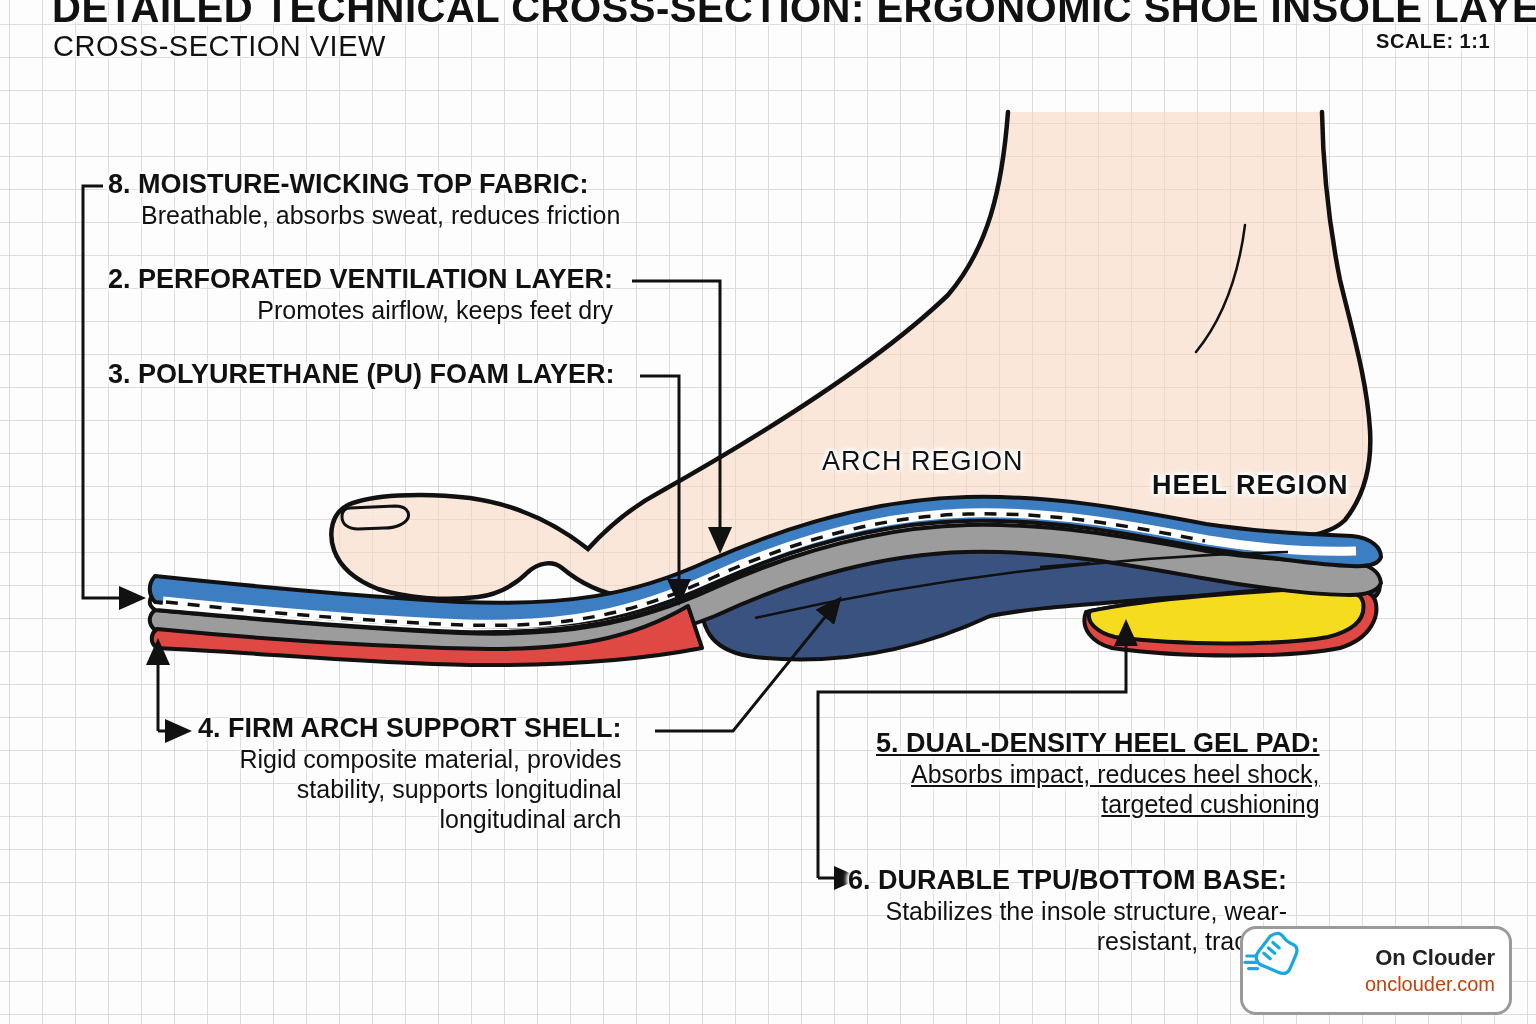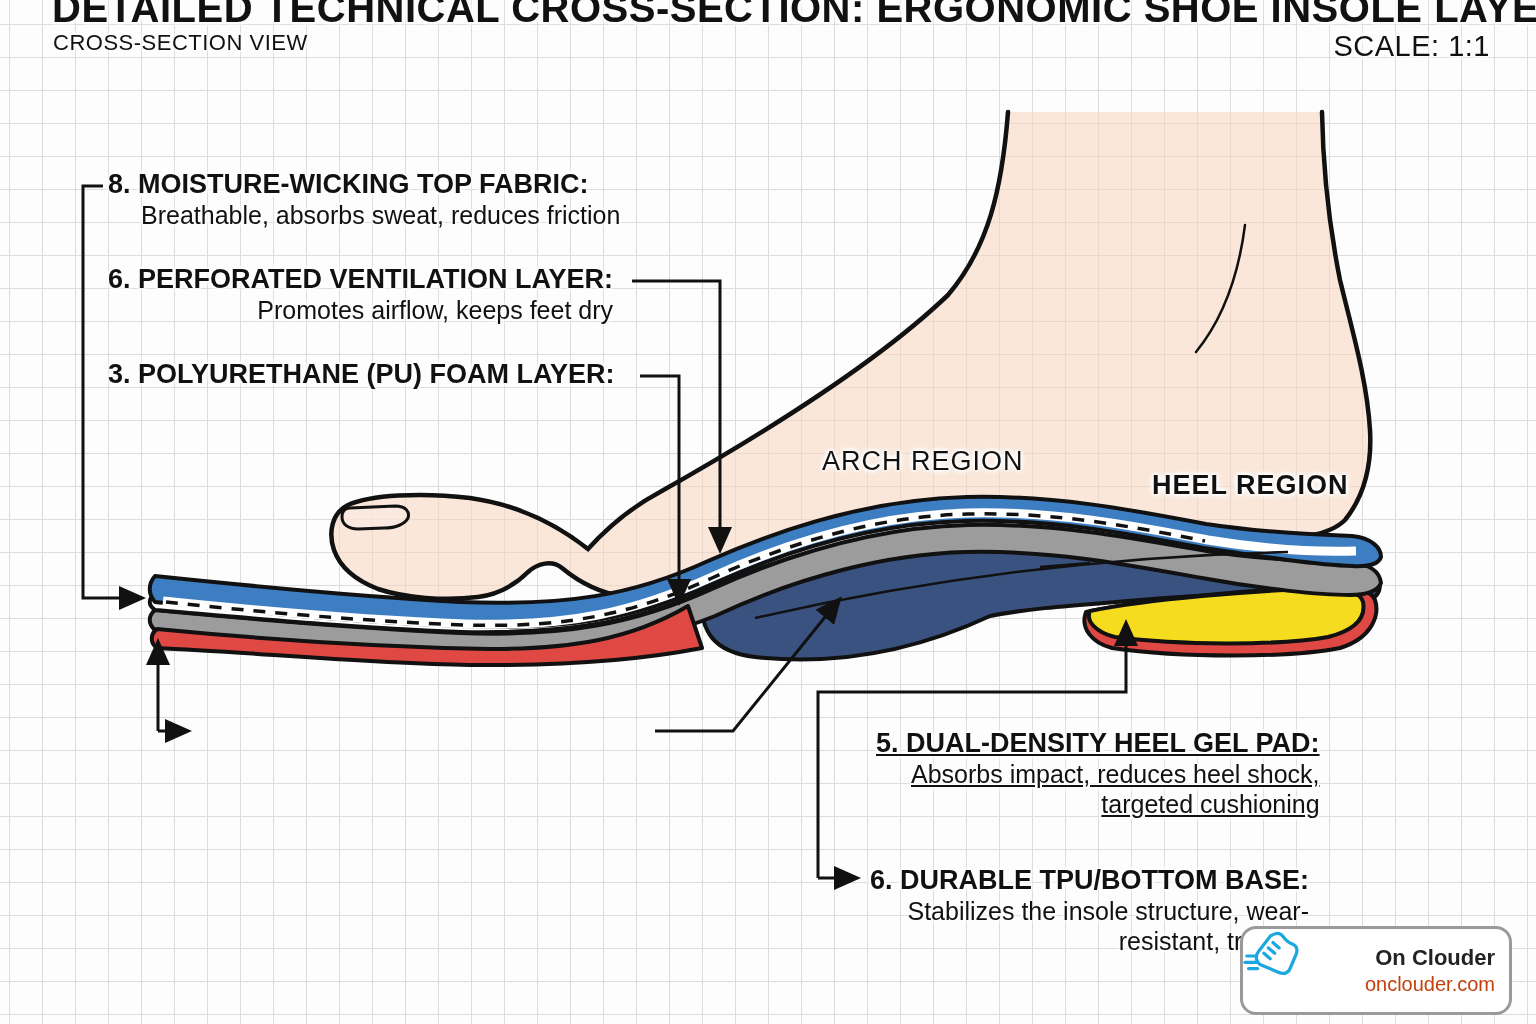--- a/index.html
+++ b/index.html
@@ -12,22 +12,22 @@
     background-size:33px 33px;
     background-position:9px 24px;
     font-family:"Liberation Sans","DejaVu Sans",sans-serif;
     color:#111;
   }
   .halo{text-shadow:0 0 4px #fff,0 0 4px #fff,0 0 5px #fff,0 0 6px #fff,0 0 7px #fff;}
   #title{
     position:absolute;left:52px;top:-14px;font-size:40px;font-weight:700;
     letter-spacing:.5px;white-space:nowrap;
   }
-  #subtitle{position:absolute;left:53px;top:30px;font-size:22px;font-weight:400;letter-spacing:.5px;}
-  #scale{position:absolute;right:46px;top:30px;font-size:29px;letter-spacing:.5px;}
+  #subtitle{position:absolute;left:53px;top:30px;font-size:29px;font-weight:400;letter-spacing:.5px;}
+  #scale{position:absolute;right:46px;top:30px;font-size:20px;letter-spacing:.5px;font-weight:bold;}
   .ann{position:absolute;line-height:1.2;}
   .ann .hd{font-size:27px;font-weight:700;white-space:nowrap;}
   .ann .ds{font-size:25px;font-weight:400;margin-left:33px;white-space:pre-line;text-align:right;}
   .region{position:absolute;font-size:27px;font-weight:400;letter-spacing:1px;white-space:nowrap;}
   svg{position:absolute;left:0;top:0;}
   #watermark{
     position:absolute;left:1240px;top:926px;width:272px;height:89px;
     background:#fff;border:3px solid #9a9a9a;border-radius:16px;
     box-sizing:border-box;display:flex;align-items:center;justify-content:flex-end;
     padding:0 14px 0 10px;gap:10px;
@@ -139,32 +139,38 @@
   <div id="scale" class="halo">SCALE: 1:1</div>
 
   <div class="region halo" style="left:822px;top:446px;">ARCH REGION</div>
   <div class="region halo" style="left:1152px;top:470px;font-weight:bold;">HEEL REGION</div>
 
   <div class="ann halo" style="left:108px;top:168px;">
     <div class="hd">8. MOISTURE-WICKING TOP FABRIC:</div>
     <div class="ds">Breathable, absorbs sweat, reduces friction</div>
   </div>
   <div class="ann halo" style="left:108px;top:263px;">
-    <div class="hd">6. PERFORATED VENTILATION LAYER:</div>
+    <div class="hd">2. PERFORATED VENTILATION LAYER:</div>
     <div class="ds">Promotes airflow, keeps feet dry</div>
   </div>
   <div class="ann halo" style="left:108px;top:358px;">
     <div class="hd">3. POLYURETHANE (PU) FOAM LAYER:</div>
+  </div>
+  <div class="ann halo" style="left:198px;top:712px;">
+    <div class="hd">4. FIRM ARCH SUPPORT SHELL:</div>
+    <div class="ds">Rigid composite material, provides
+stability, supports longitudinal
+longitudinal arch</div>
   </div>
   <div class="ann halo" style="left:876px;top:727px;text-decoration:underline;">
     <div class="hd">5. DUAL-DENSITY HEEL GEL PAD:</div>
     <div class="ds">Absorbs impact, reduces heel shock,
 targeted cushioning</div>
   </div>
-  <div class="ann halo" style="left:870px;top:864px;">
+  <div class="ann halo" style="left:848px;top:864px;">
     <div class="hd">6. DURABLE TPU/BOTTOM BASE:</div>
     <div class="ds">Stabilizes the insole structure, wear-
 resistant, traction</div>
   </div>
 
   <div id="watermark">
     <div class="wtxt">
       <div class="brand">On Clouder</div>
       <div class="site">onclouder.com</div>
     </div>

